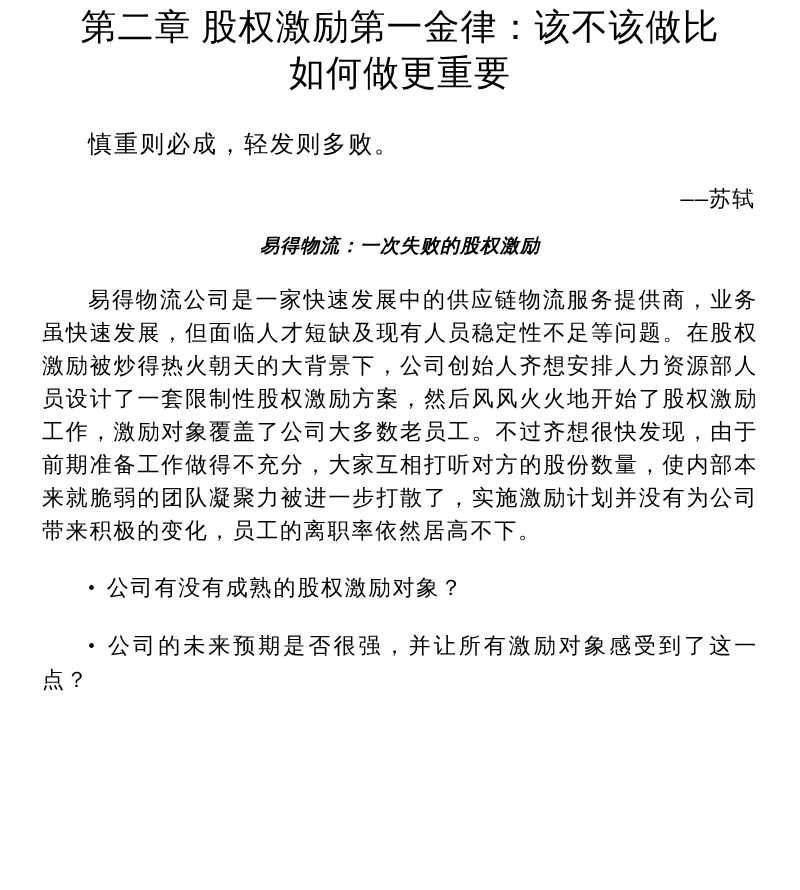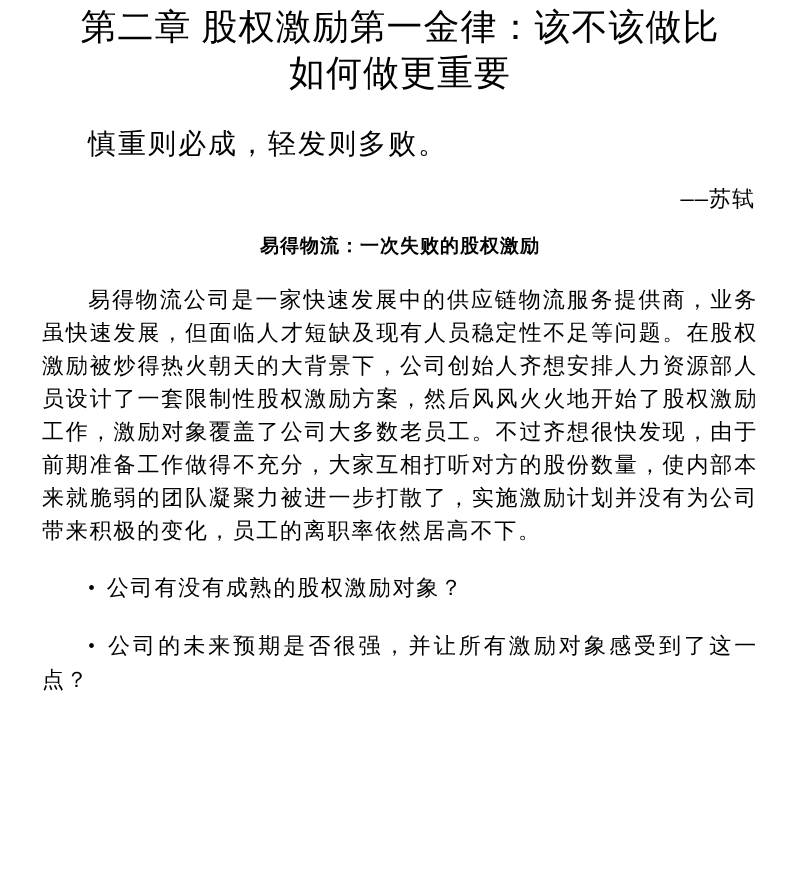--- a/index.html
+++ b/index.html
@@ -21,40 +21,41 @@
     max-width: 664px;
     text-align: center;
     font-size: 36px;
     line-height: 46px;
     font-weight: 400;
     letter-spacing: 1px;
   }
   .epigraph-quote {
     margin: 33px 42px 12px;
     text-indent: 46px;
-    font-size: 28px;
+    font-size: 24px;
     line-height: 30px;
     letter-spacing: 2px;
   }
   .epigraph-attribution {
     margin: 27px 45px 0 0;
     text-align: right;
     font-size: 22px;
     line-height: 30px;
     letter-spacing: 1px;
     font-family: Liberation Mono, monospace;
   }
   .section-heading {
     margin: 17px 42px 0;
     text-align: center;
     font-family: "Liberation Sans", sans-serif;
     font-weight: 700;
     font-size: 19px;
     line-height: 26px;
     letter-spacing: 1px;
+    font-style: italic;
   }
   .body-paragraph {
     margin: 24px 42px 0;
     font-size: 22px;
     line-height: 33px;
     letter-spacing: 1.8px;
     text-align: justify;
     text-indent: 46px;
   }
   .bullet-item .bullet-glyph {

